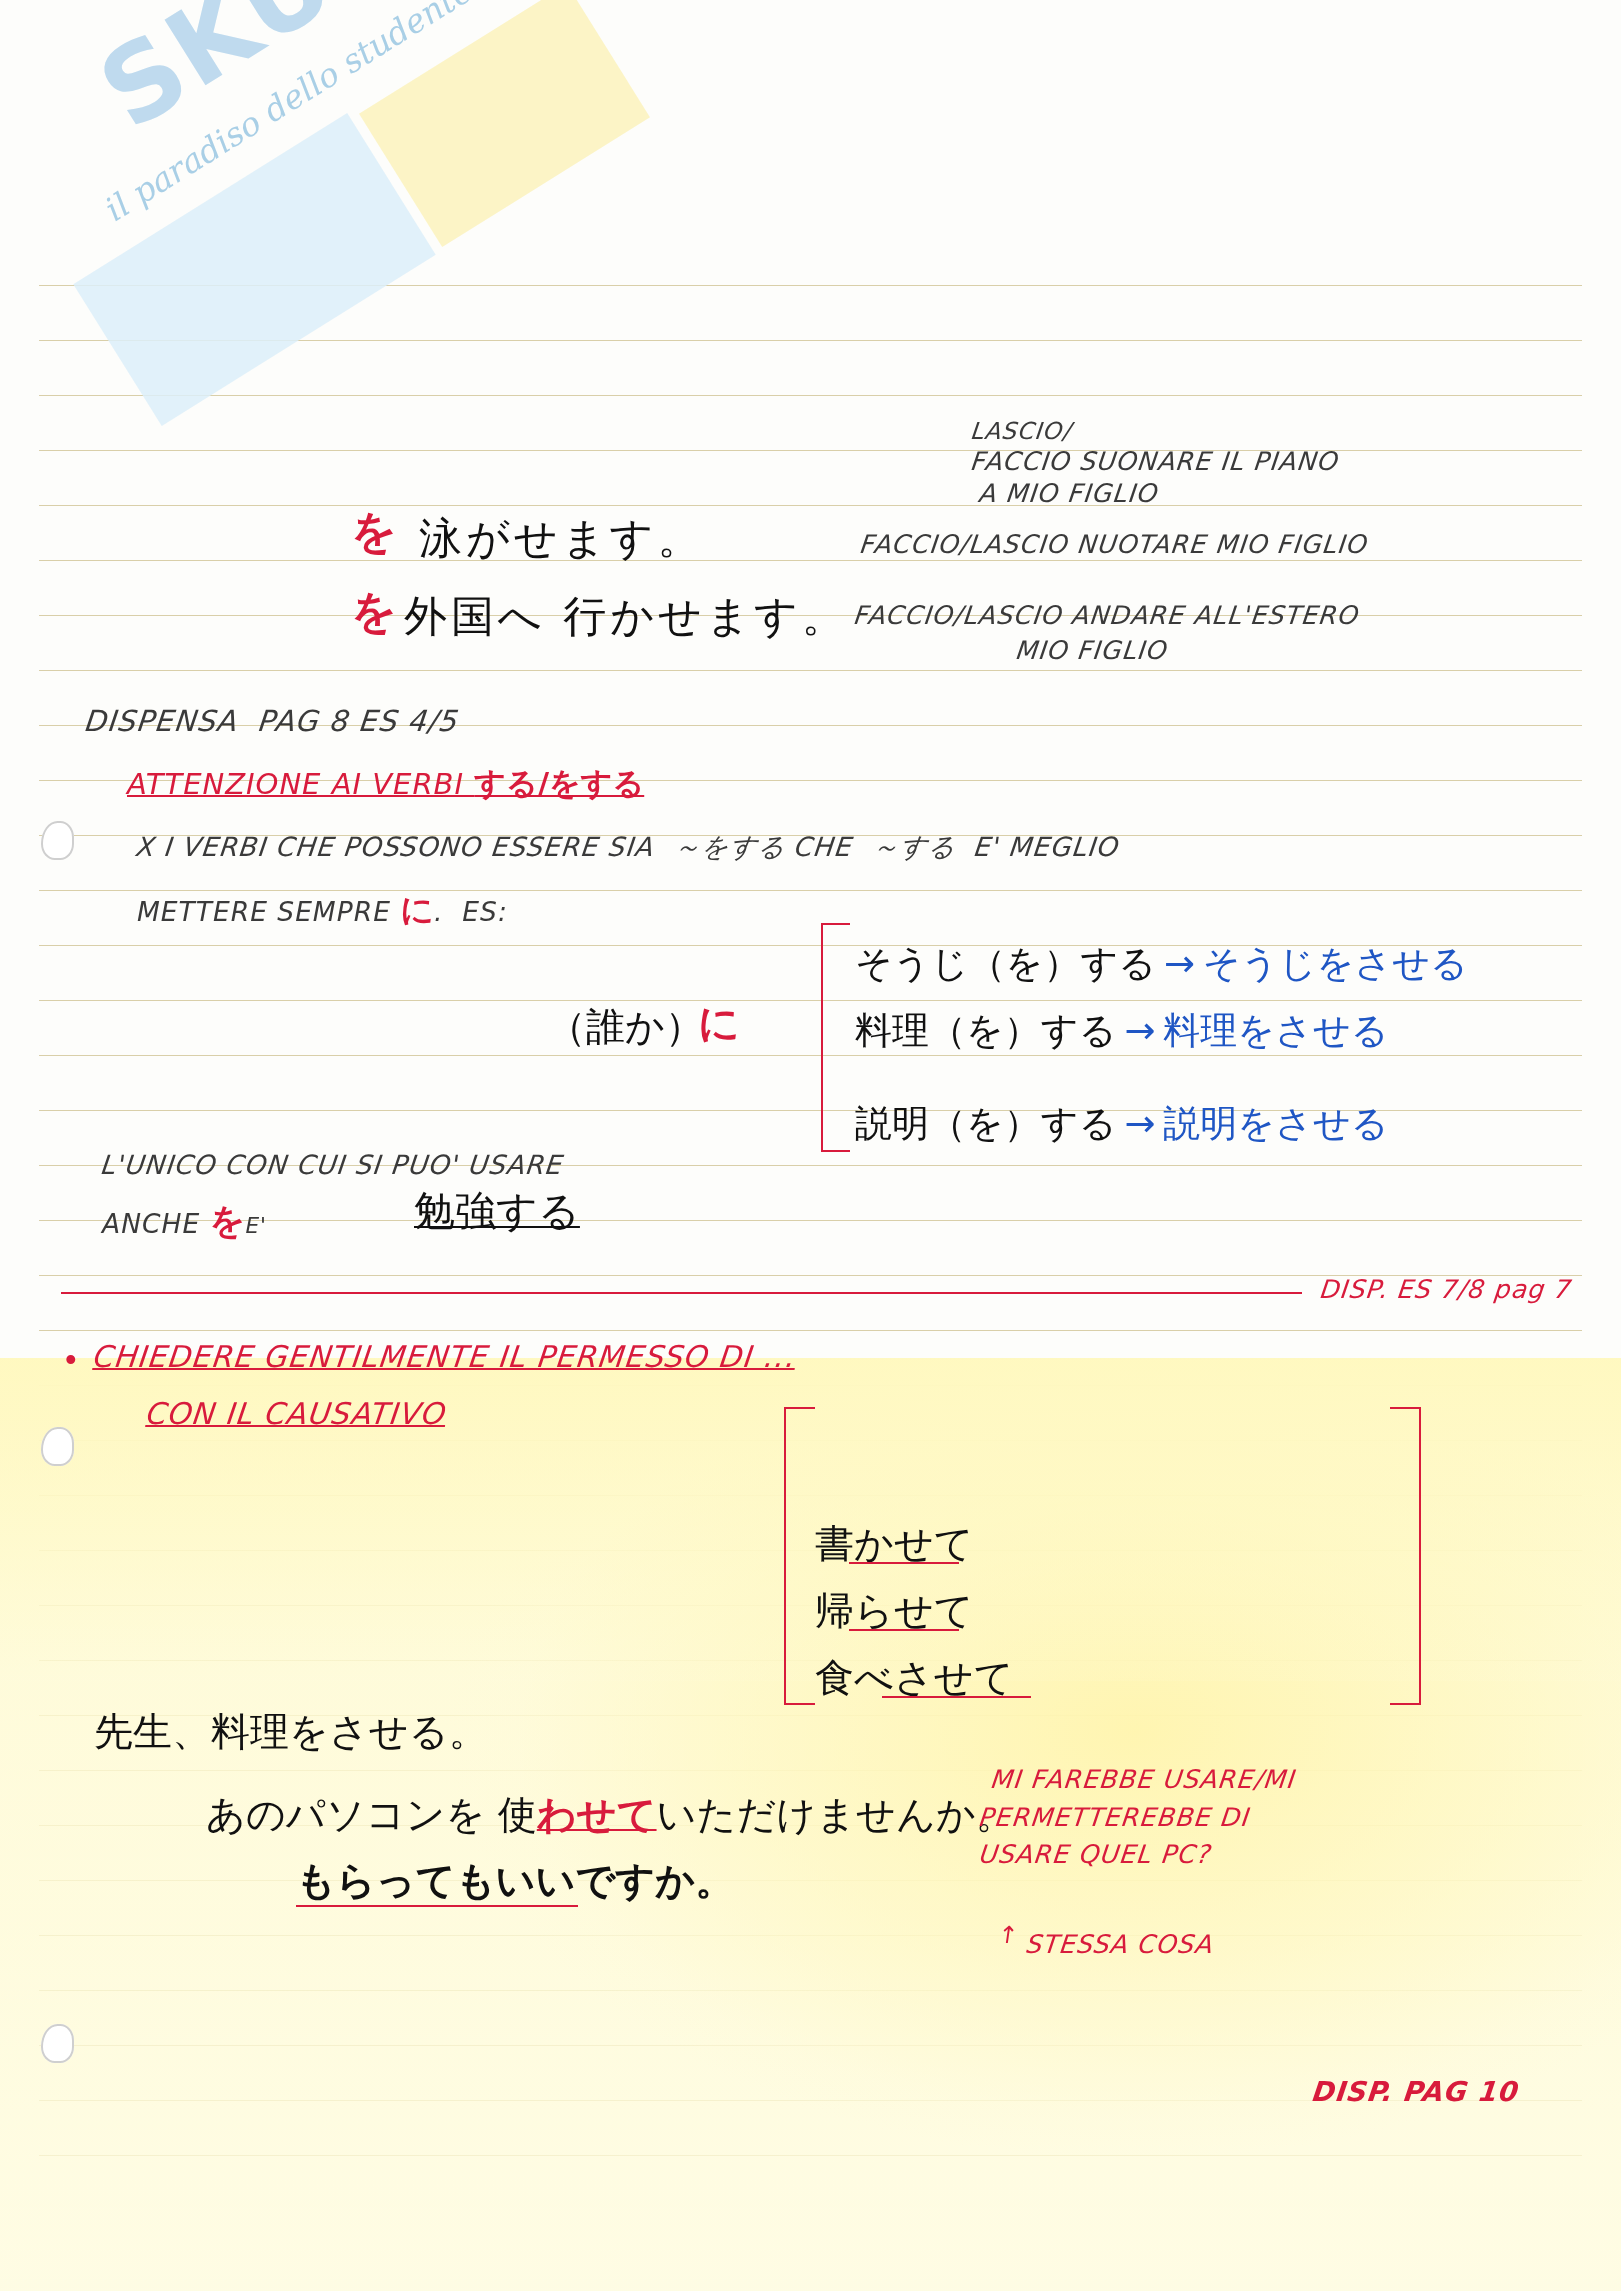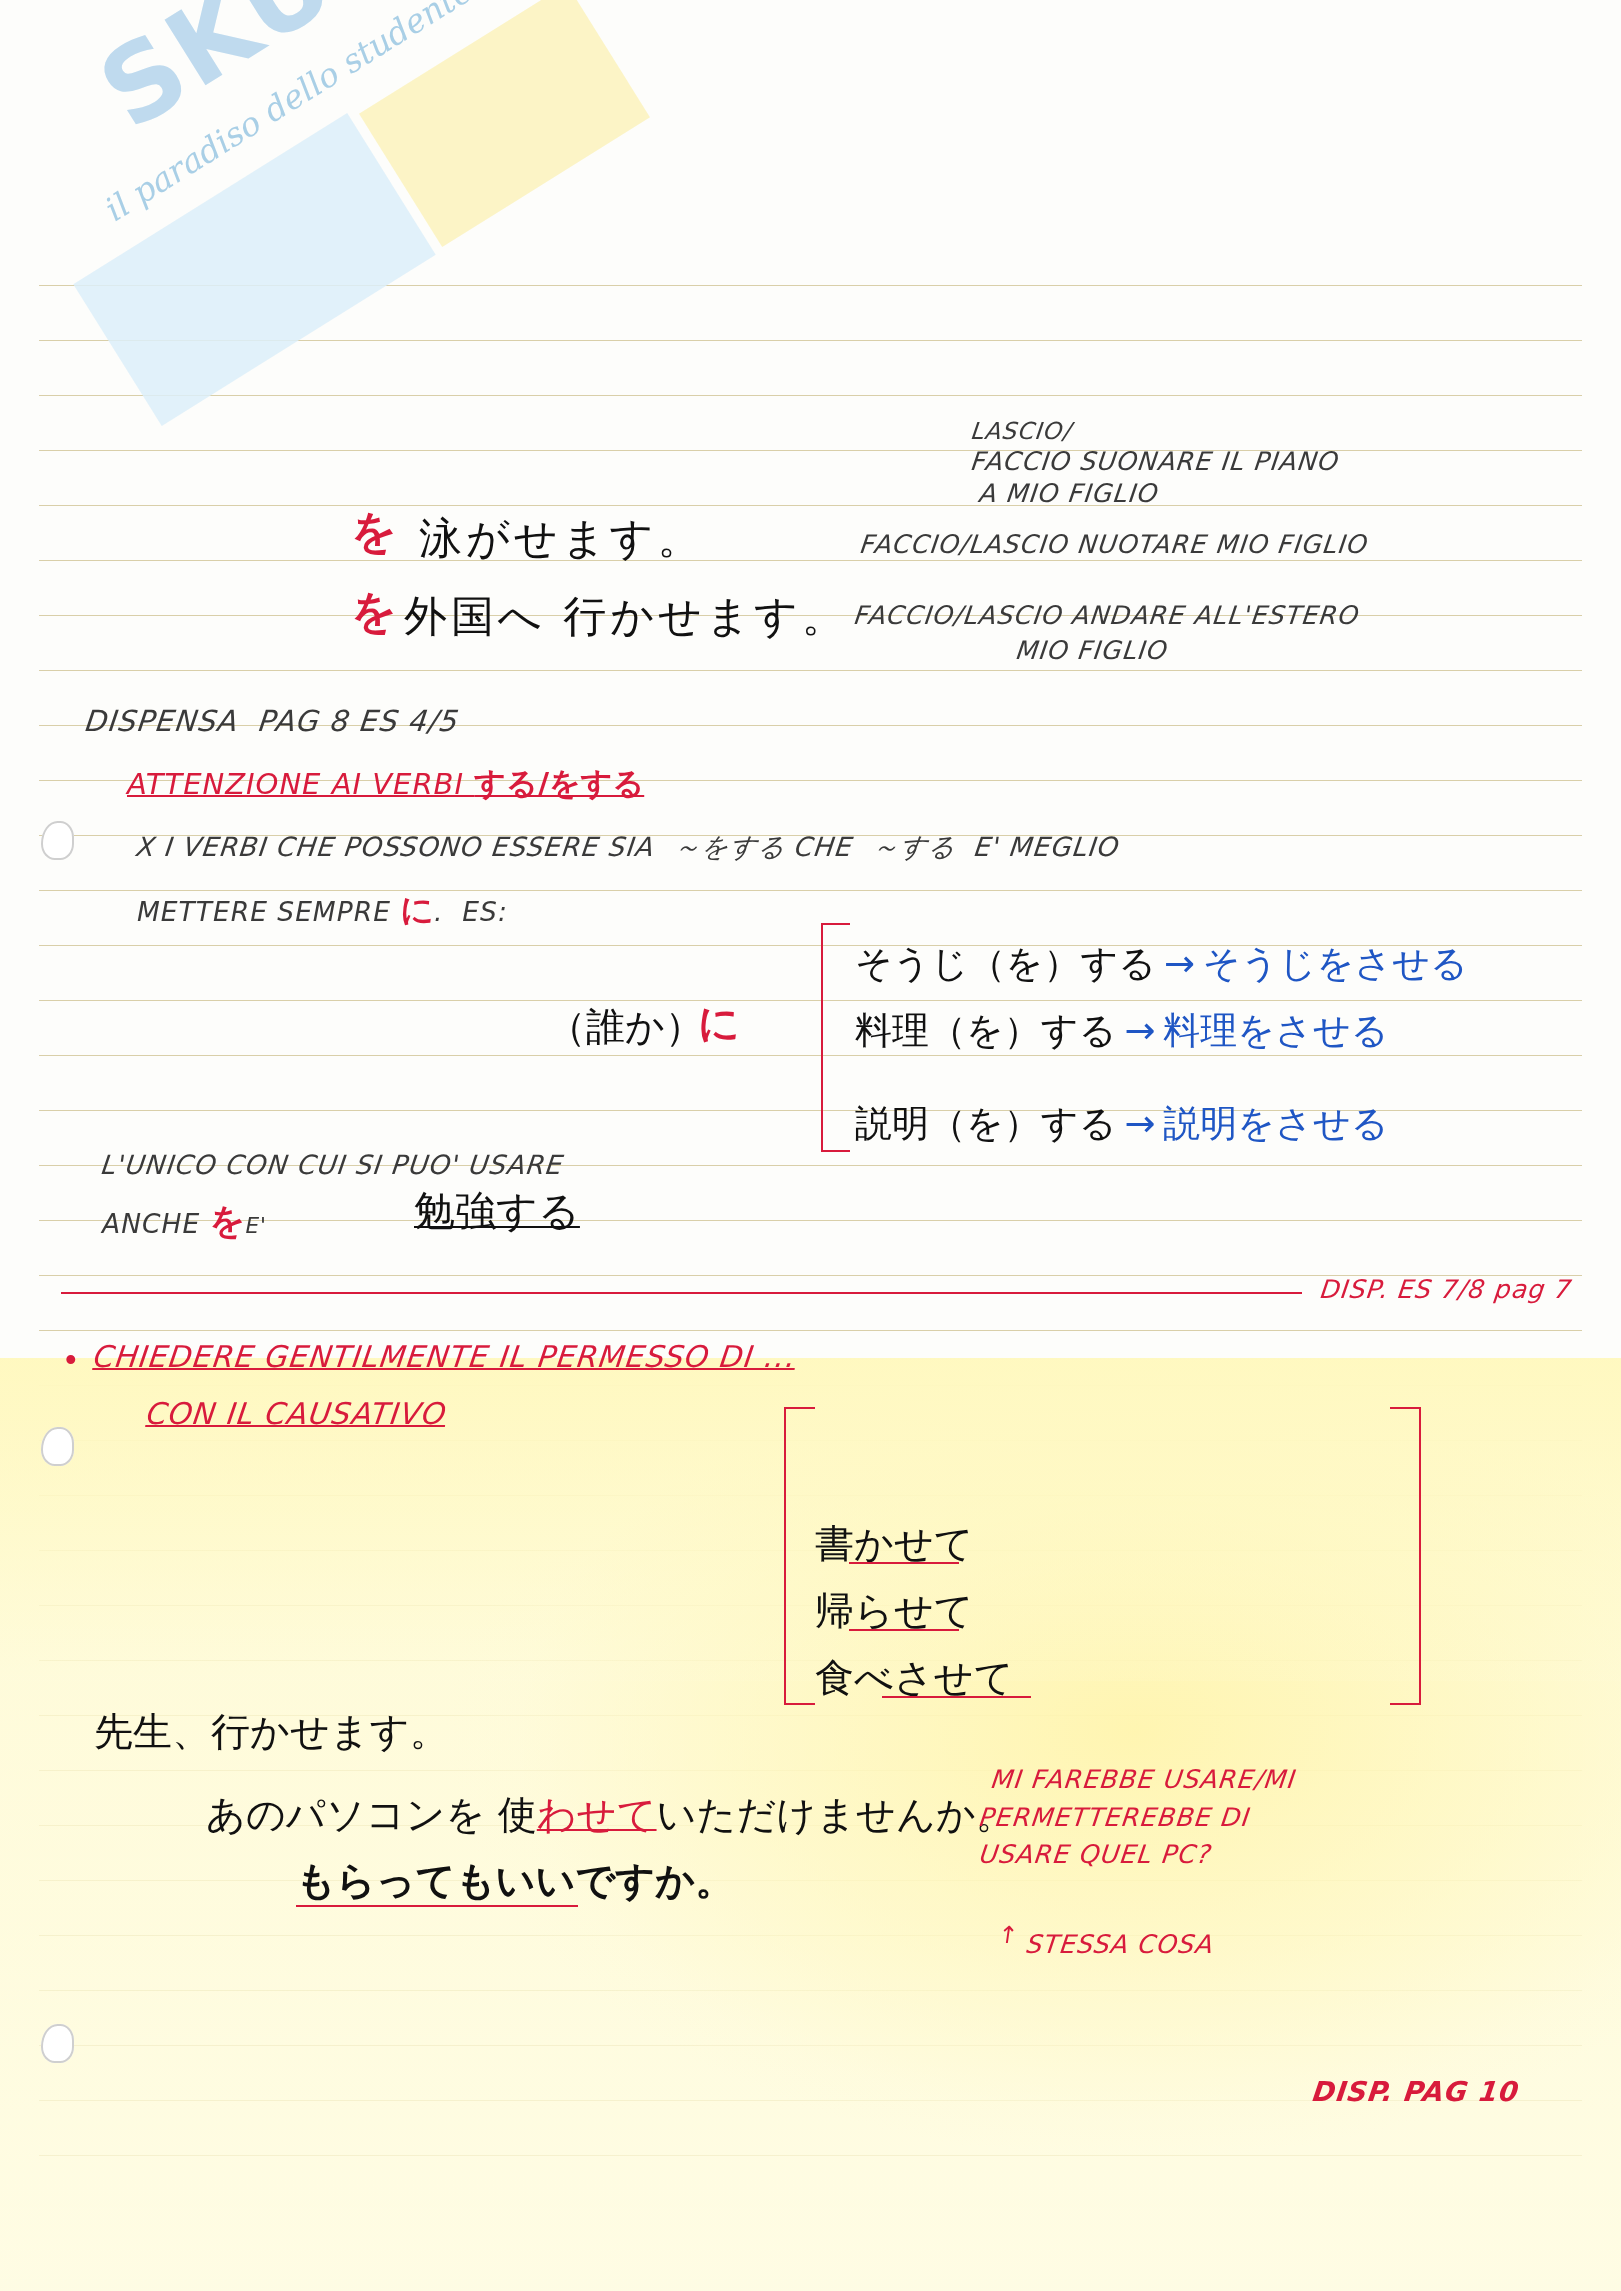--- a/index.html
+++ b/index.html
@@ -207,23 +207,23 @@
 
 
   <div class="hw jp" style="left:815px;top:1517px;font-size:39px;">書かせて</div>
   <div class="hw jp" style="left:815px;top:1584px;font-size:39px;">帰らせて</div>
   <div class="hw jp" style="left:815px;top:1651px;font-size:39px;">食べさせて</div>
 
   <div style="position:absolute;left:849px;top:1562px;width:110px;border-top:2.9px solid #d81b3c;"></div>
   <div style="position:absolute;left:849px;top:1629px;width:110px;border-top:2.9px solid #d81b3c;"></div>
   <div style="position:absolute;left:882px;top:1696px;width:149px;border-top:2.9px solid #d81b3c;"></div>
 
-  <div class="hw jp" style="left:94px;top:1705px;font-size:39px;">先生、行かせます。</div>
-
-  <div class="hw jp" style="left:206px;top:1788px;font-size:39px;"><span>あのパソコンを 使</span><span class="red u" style="font-weight:normal;">わせて</span><span>いただけませんか。</span></div>
+  <div class="hw jp" style="left:94px;top:1705px;font-size:39px;">先生、料理をさせる。</div>
+
+  <div class="hw jp" style="left:206px;top:1788px;font-size:39px;"><span>あのパソコンを 使</span><span class="red u" style="font-weight:bold;">わせて</span><span>いただけませんか。</span></div>
 
   <div class="hw jp" style="left:296px;top:1854px;font-size:39px;font-weight:bold;">もらってもいいですか。</div>
   <div style="position:absolute;left:296px;top:1905px;width:282px;border-top:2.9px solid #d81b3c;"></div>
 
   <div class="hw redi" style="left:992px;top:1764px;font-size:25.5px;">MI FAREBBE USARE/MI</div>
   <div class="hw redi" style="left:980px;top:1802px;font-size:25.5px;">PERMETTEREBBE DI</div>
   <div class="hw redi" style="left:980px;top:1839px;font-size:25.5px;">USARE QUEL PC?</div>
 
   <div class="hw redi" style="left:998px;top:1921px;font-size:23.5px;">↑</div>
   <div class="hw redi" style="left:1027px;top:1929px;font-size:25.5px;">STESSA COSA</div>

